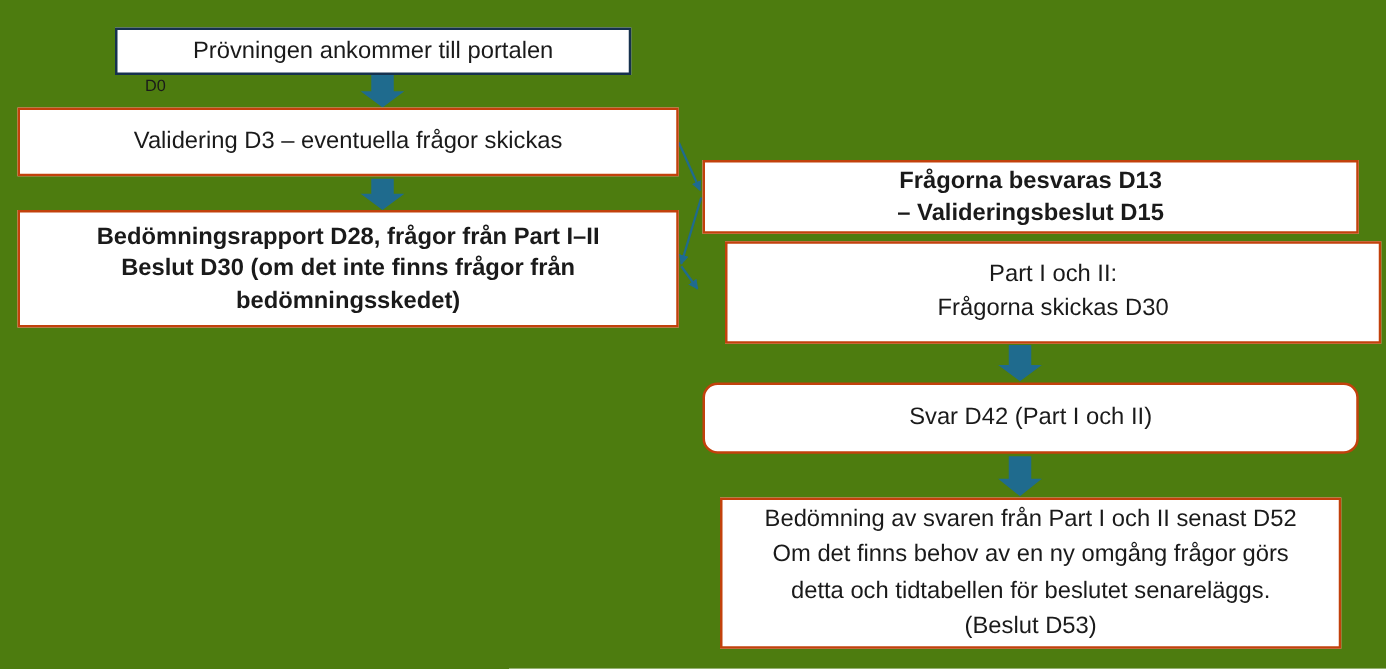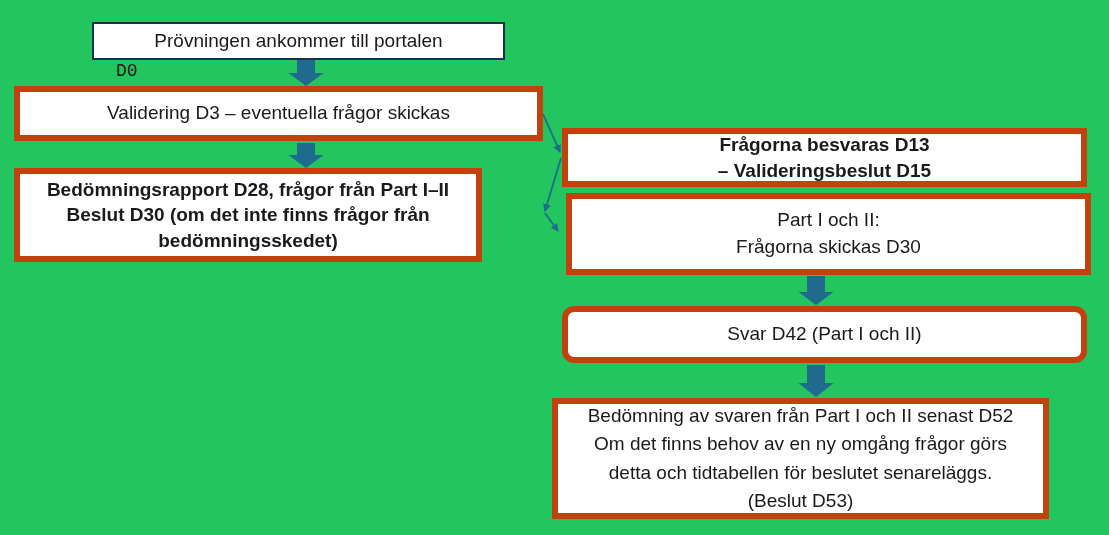--- a/index.html
+++ b/index.html
@@ -5,36 +5,36 @@
   html, body {
     margin: 0;
     padding: 0;
     background: #ffffff;
     font-family: "Liberation Sans", sans-serif;
   }
   .canvas {
     position: relative;
     width: 1109px;
     height: 535px;
-    background: #22c55e;
+    background: #4d7c0f;
     overflow: hidden;
     color: #1a1a1a;
   }
   .arrows {
     position: absolute;
     left: 0;
     top: 0;
     width: 1109px;
     height: 535px;
     pointer-events: none;
   }
   .box {
     position: absolute;
     box-sizing: border-box;
-    border: 6px solid #c2410c;
+    border: 2px solid #c2410c;
     background: #ffffff;
     display: flex;
     align-items: center;
     justify-content: center;
     text-align: center;
     white-space: pre-line;
     font-size: 19px;
     line-height: 1.42;
     padding: 0 6px;
   }
@@ -44,24 +44,23 @@
   }
   .box.tight {
     line-height: 1.35;
     font-weight: bold;
   }
   .box.roomy {
     line-height: 1.5;
   }
   .overflow-label {
     position: absolute;
-    font-size: 18px;
+    font-size: 13px;
     line-height: 1.2;
     white-space: nowrap;
-    font-family: Liberation Mono, monospace;
   }
 </style>
 </head>
 <body>
 
 <div class="canvas">
 
   <svg class="arrows" viewBox="0 0 1109 535" xmlns="http://www.w3.org/2000/svg">
     <defs>
       <marker id="ah" markerWidth="9" markerHeight="9" refX="7" refY="4.5" orient="auto" markerUnits="userSpaceOnUse">
@@ -78,30 +77,30 @@
     <line x1="561" y1="158" x2="545" y2="211" stroke="#1f6b8e" stroke-width="1.8" marker-end="url(#ah)"></line>
     <line x1="545" y1="213" x2="558" y2="231" stroke="#1f6b8e" stroke-width="1.8" marker-end="url(#ah)"></line>
   </svg>
 
   <div class="box navy" style="left:92px; top:22px; width:413px; height:38px;">Prövningen ankommer till portalen</div>
 
   <div class="overflow-label" style="left:116px; top:61px;">D0</div>
 
   <div class="box" style="left:14px; top:86px; width:529px; height:55px;">Validering D3 – eventuella frågor skickas</div>
 
-  <div class="box tight" style="left:14px; top:168px; width:468px; height:94px;">Bedömningsrapport D28, frågor från Part I–II
+  <div class="box tight" style="left:14px; top:168px; width:529px; height:94px;">Bedömningsrapport D28, frågor från Part I–II
 Beslut D30 (om det inte finns frågor från
 bedömningsskedet)</div>
 
   <div class="box tight" style="left:562px; top:128px; width:525px; height:59px;">Frågorna besvaras D13
 – Valideringsbeslut D15</div>
 
-  <div class="box" style="left:566px; top:193px; width:525px; height:82px;">Part I och II:
+  <div class="box" style="left:580px; top:193px; width:525px; height:82px;">Part I och II:
 Frågorna skickas D30</div>
 
   <div class="box" style="left:562px; top:306px; width:525px; height:57px;border-radius:12px;">Svar D42 (Part I och II)</div>
 
-  <div class="box roomy" style="left:552px; top:398px; width:497px; height:121px;">Bedömning av svaren från Part I och II senast D52
+  <div class="box roomy" style="left:576px; top:398px; width:497px; height:121px;">Bedömning av svaren från Part I och II senast D52
 Om det finns behov av en ny omgång frågor görs
 detta och tidtabellen för beslutet senareläggs.
 (Beslut D53)</div>
 
 </div>
 
 </body></html>

